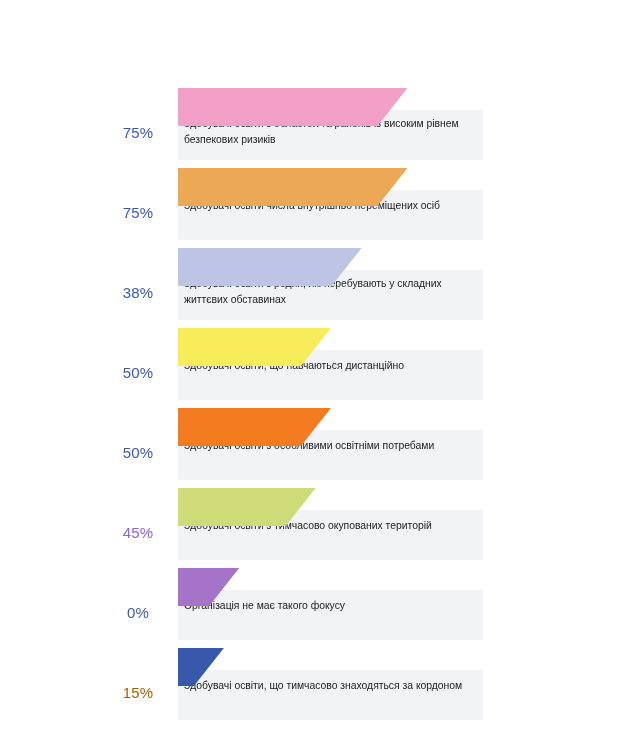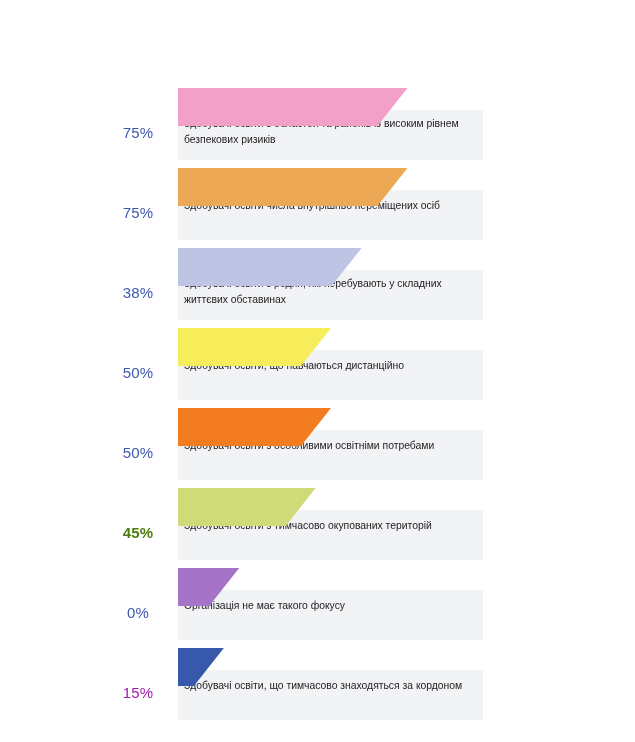--- a/index.html
+++ b/index.html
@@ -159,21 +159,21 @@
         <div class="plate" style="background: rgb(242, 243, 245); width: 305px; left: 178px;">
           <div class="plate-text" style="color: rgb(29, 29, 31);">Здобувачі освіти з особливими освітніми потребами</div>
         </div>
         <div class="bar" style="left: 178px; width: 153px; height: 38px;">
           <svg viewBox="0 0 153 38" preserveAspectRatio="none">
             <polygon points="0,0 153,0 123,38 0,38" fill="#F47C20"></polygon>
           </svg>
         </div>
       </div>
       <div class="bar-row">
-        <div class="pct" style="color: #4d7c0f; font-weight: bold;">45%</div>
+        <div class="pct" style="color: #8b5cf6;">45%</div>
         <div class="plate" style="background: rgb(242, 243, 245); width: 305px; left: 178px;">
           <div class="plate-text" style="color: rgb(29, 29, 31);">Здобувачі освіти з тимчасово окупованих територій</div>
         </div>
         <div class="bar" style="left: 178px; width: 137.7px; height: 38px;">
           <svg viewBox="0 0 137.70000000000002 38" preserveAspectRatio="none">
             <polygon points="0,0 137.70000000000002,0 107.70000000000002,38 0,38" fill="#CFDA78"></polygon>
           </svg>
         </div>
       </div>
       <div class="bar-row">
@@ -181,21 +181,21 @@
         <div class="plate" style="background: rgb(242, 243, 245); width: 305px; left: 178px;">
           <div class="plate-text" style="color: rgb(29, 29, 31);">Організація не має такого фокусу</div>
         </div>
         <div class="bar" style="left: 178px; width: 61.2px; height: 38px;">
           <svg viewBox="0 0 61.2 38" preserveAspectRatio="none">
             <polygon points="0,0 61.2,0 31.200000000000003,38 0,38" fill="#A573C8"></polygon>
           </svg>
         </div>
       </div>
       <div class="bar-row">
-        <div class="pct" style="color: #a21caf;">15%</div>
+        <div class="pct" style="color: #a16207;">15%</div>
         <div class="plate" style="background: rgb(242, 243, 245); width: 305px; left: 178px;">
           <div class="plate-text" style="color: rgb(29, 29, 31);">Здобувачі освіти, що тимчасово знаходяться за кордоном</div>
         </div>
         <div class="bar" style="left: 178px; width: 45.9px; height: 38px;">
           <svg viewBox="0 0 45.9 38" preserveAspectRatio="none">
             <polygon points="0,0 45.9,0 15.899999999999999,38 0,38" fill="#3758AB"></polygon>
           </svg>
         </div>
       </div>
     </div>

